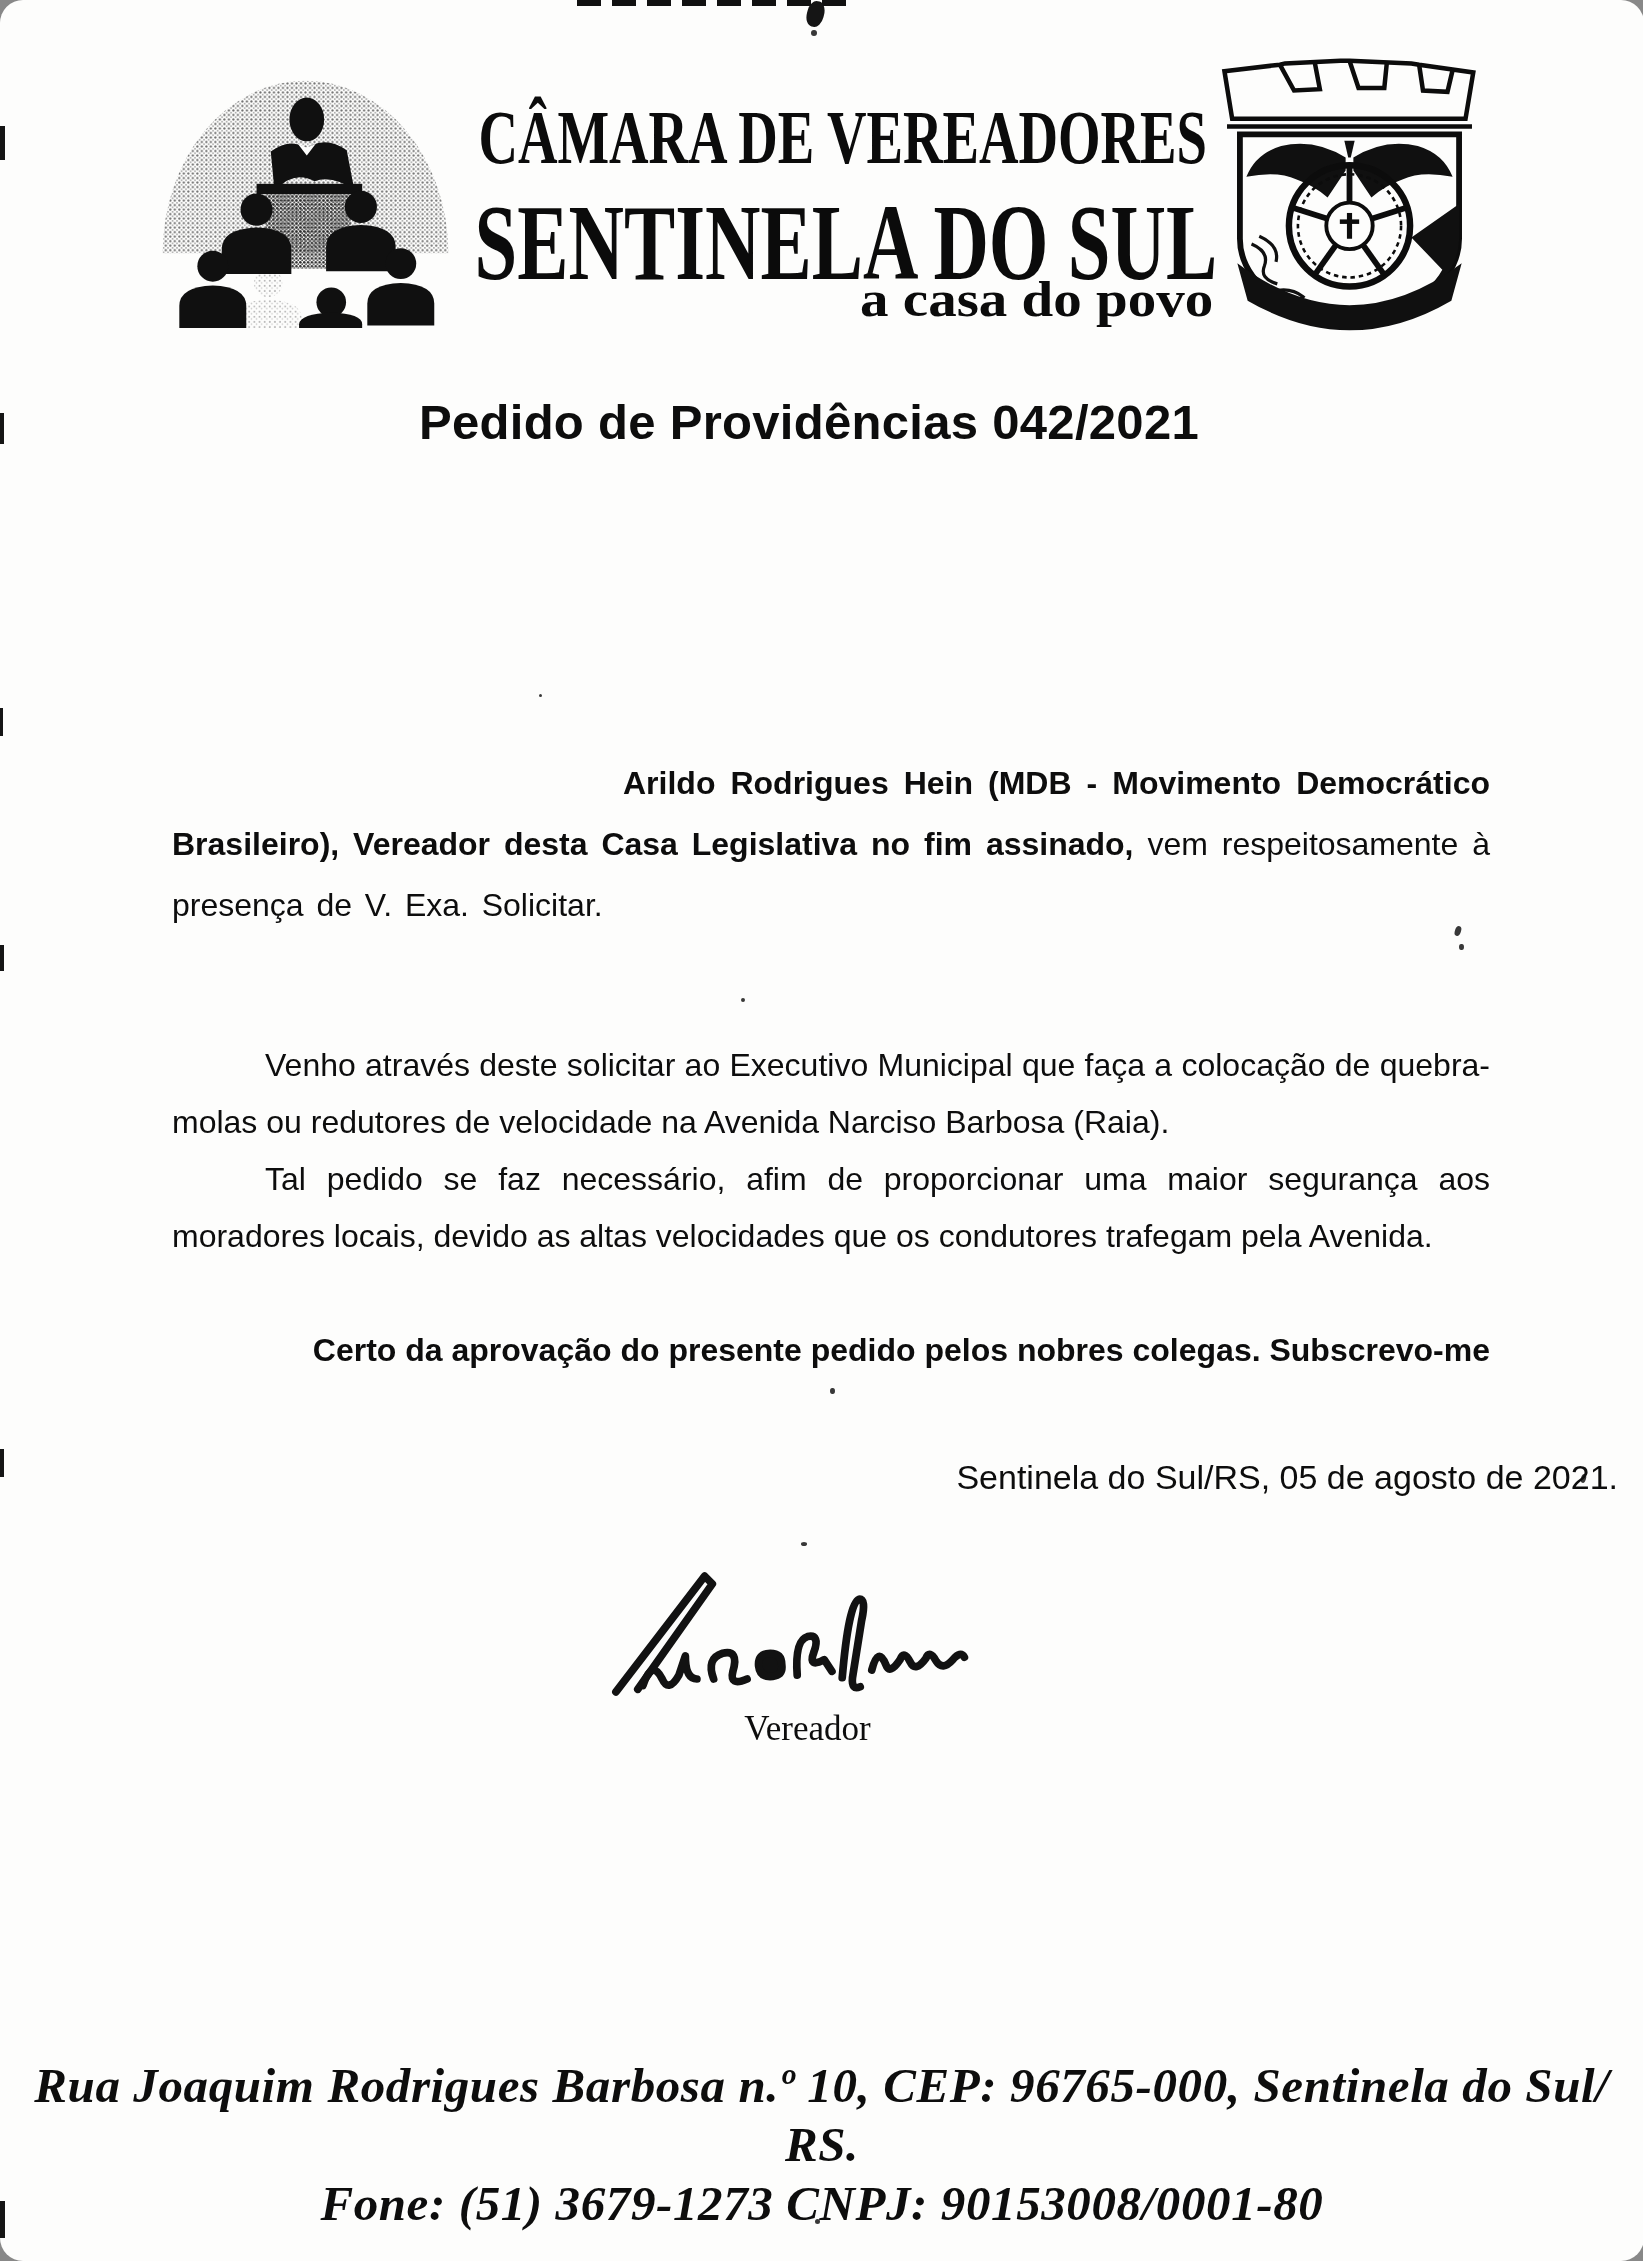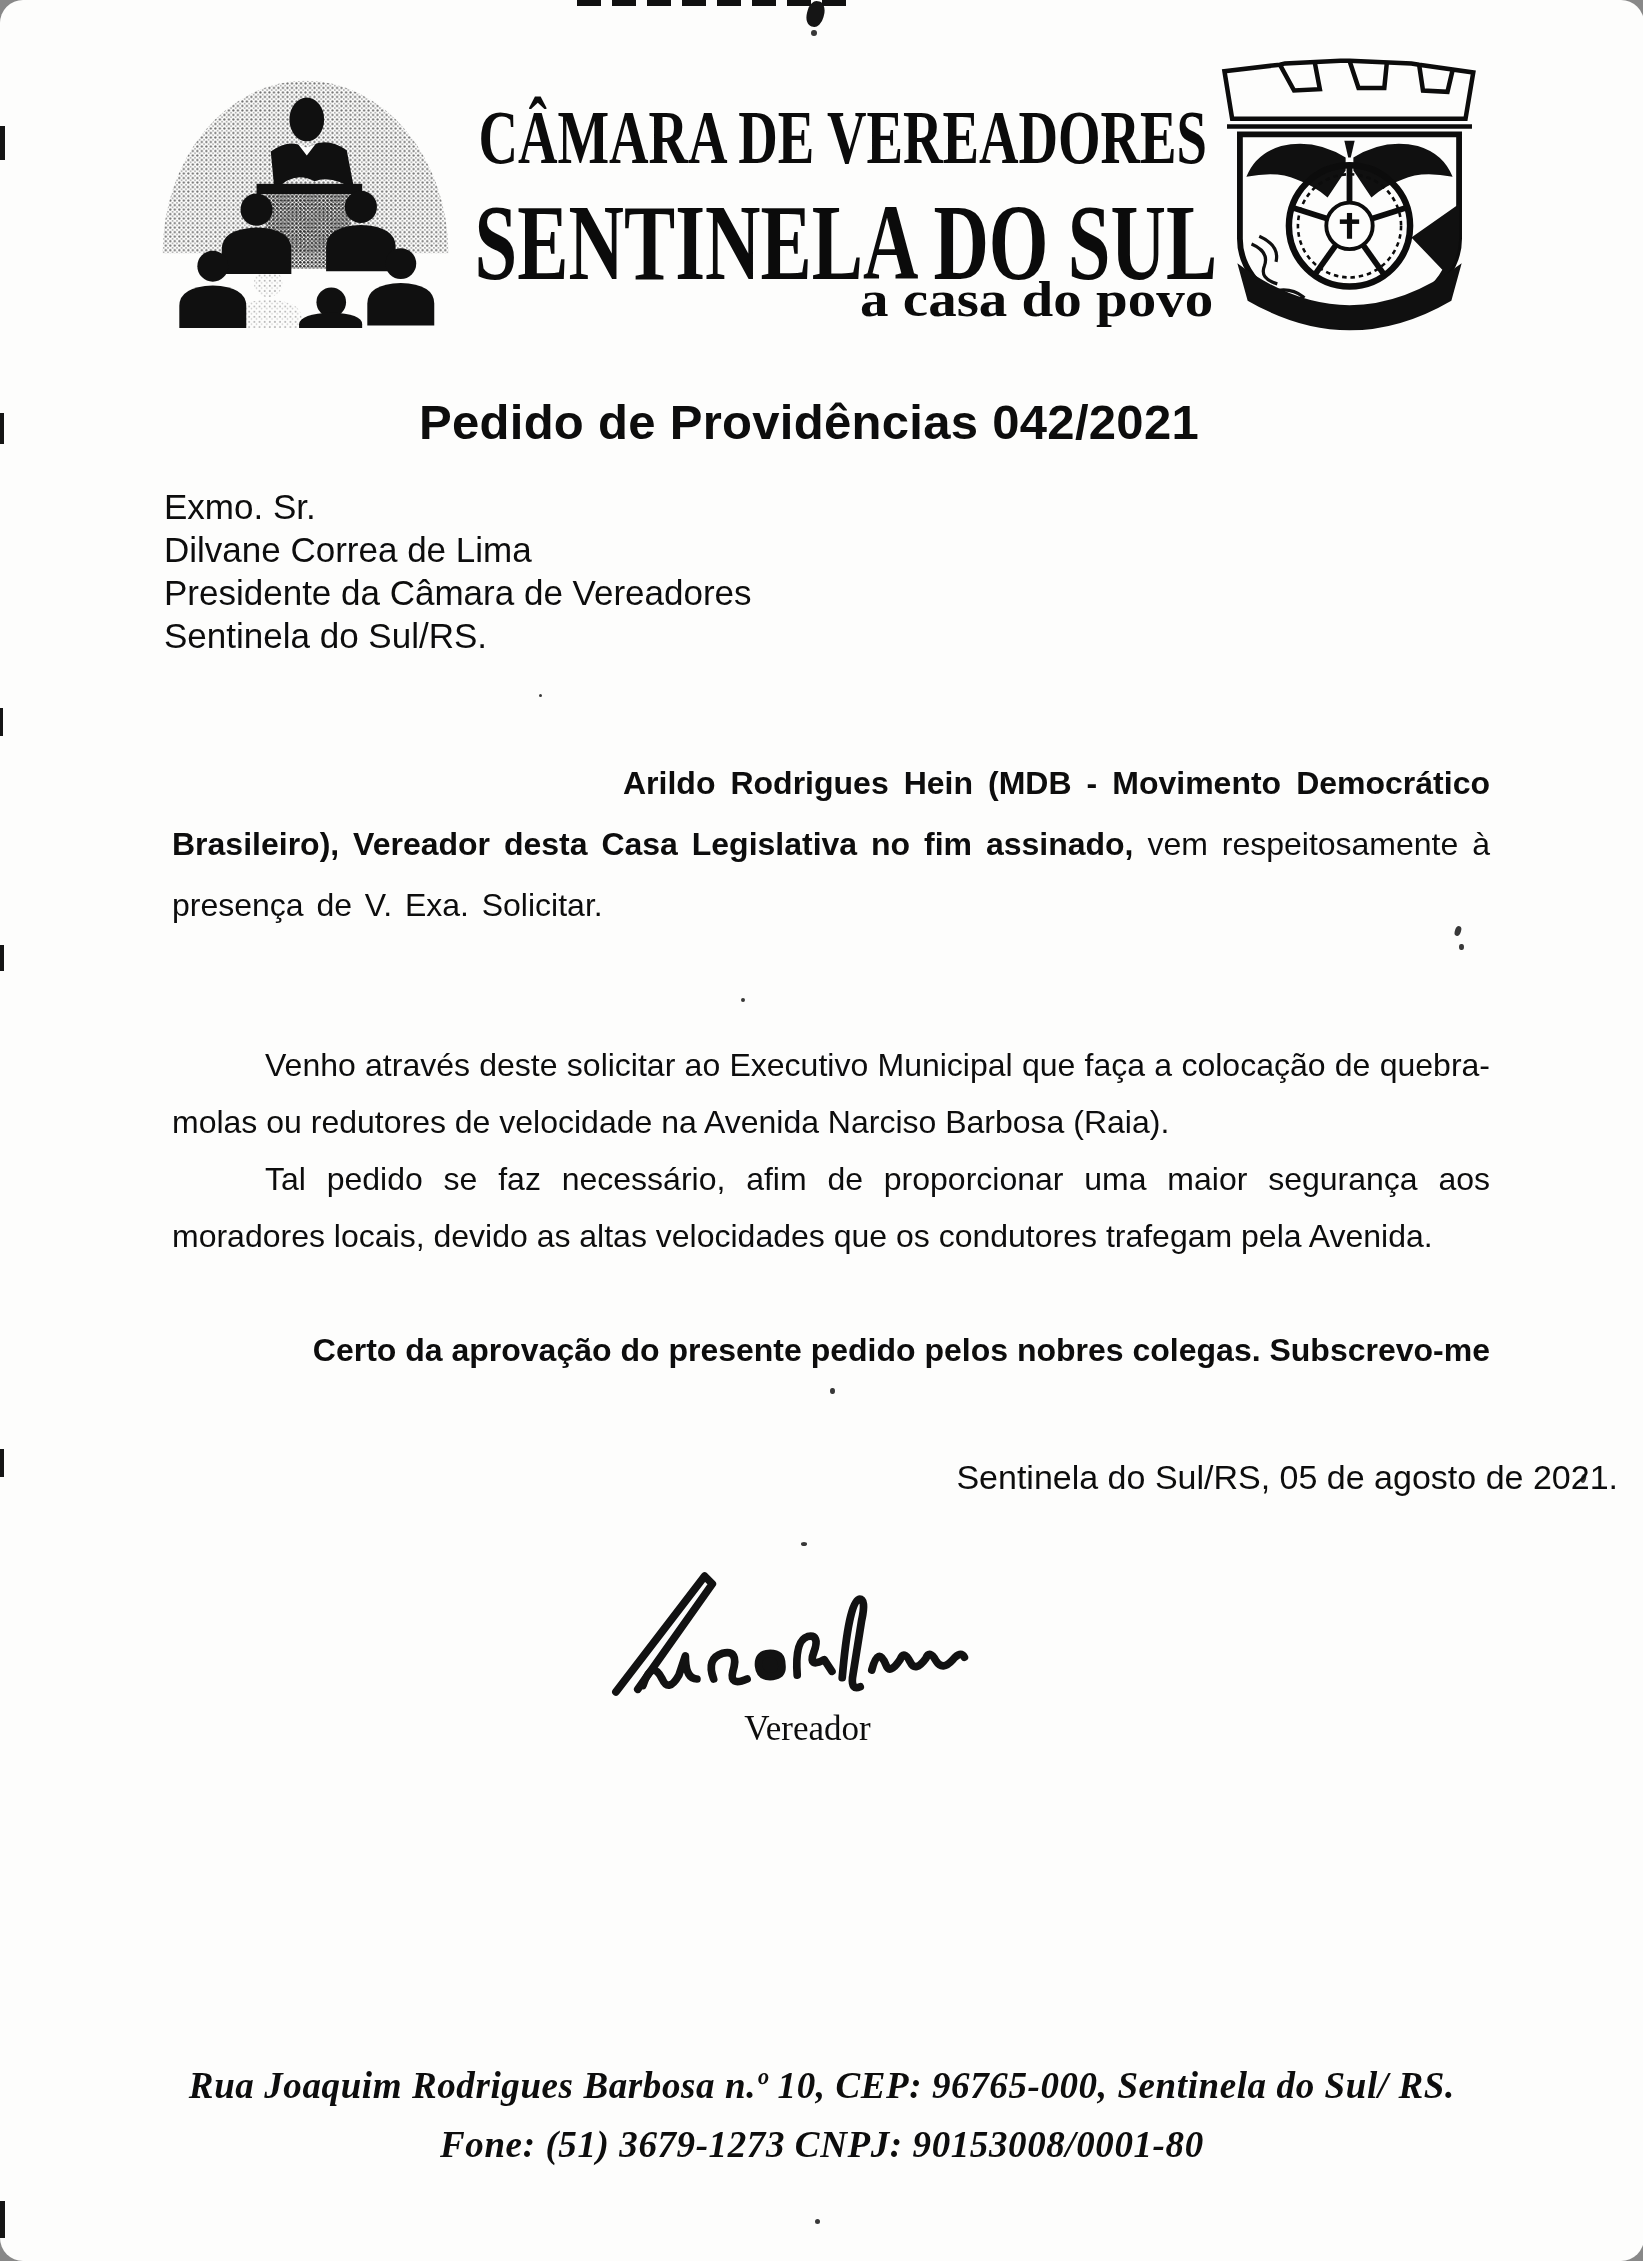--- a/index.html
+++ b/index.html
@@ -53,21 +53,21 @@
   .sig-role{
     position:absolute;left:0;top:1709px;width:1615px;
     text-align:center;font-size:35px;font-family:Liberation Serif, serif;
   }
 
   
   .footer{
     position:absolute;left:6.4px;top:2056px;width:1631px;
     text-align:center;
     font-family:"Liberation Serif", serif;font-style:italic;font-weight:bold;
-    font-size:37px;line-height:59px;letter-spacing:0.6px;
+    font-size:49px;line-height:59px;letter-spacing:0.6px;
   }
 
   
   .art{position:absolute;background:#151515;}
   .top-dashes{
     left:577px;top:0;width:271px;height:5.8px;
     background:repeating-linear-gradient(90deg,#111 0 24px,transparent 24px 35px);
   }
   .blob{border-radius:45%;}
   .speck{border-radius:50%;opacity:.85;}
@@ -184,26 +184,20 @@
       <path d="M52,310 Q80,322 72,344 Q64,364 92,372"></path>
       <path d="M64,298 Q96,312 90,338"></path>
       <path d="M84,384 Q112,376 132,392 Q120,404 98,402"></path>
     </g>
 
     <path d="M30,340 Q204,470 378,340 L362,398 Q204,490 46,398 Z" fill="#101010"></path>
   </svg>
 
   <div class="doc-title">Pedido de Providências 042/2021</div>
 
-  <div class="addressee">
-    <div>Exmo. Sr.</div>
-    <div>Dilvane Correa de Lima</div>
-    <div>Presidente da Câmara de Vereadores</div>
-    <div>Sentinela do Sul/RS.</div>
-  </div>
 
   <p class="para p1"><span class="b">Arildo Rodrigues Hein (MDB - Movimento Democrático Brasileiro), Vereador desta Casa Legislativa no fim assinado,</span><span> vem respeitosamente à presença de V. Exa. Solicitar.</span></p>
 
   <div class="para p23">
     <p>Venho através deste solicitar ao Executivo Municipal que faça a colocação de quebra-molas ou redutores de velocidade na Avenida Narciso Barbosa (Raia).</p>
     <p>Tal pedido se faz necessário, afim de proporcionar uma maior segurança aos moradores locais, devido as altas velocidades que os condutores trafegam pela Avenida.</p>
   </div>
 
   <p class="para p4">Certo da aprovação do presente pedido pelos nobres colegas. Subscrevo-me</p>
 

